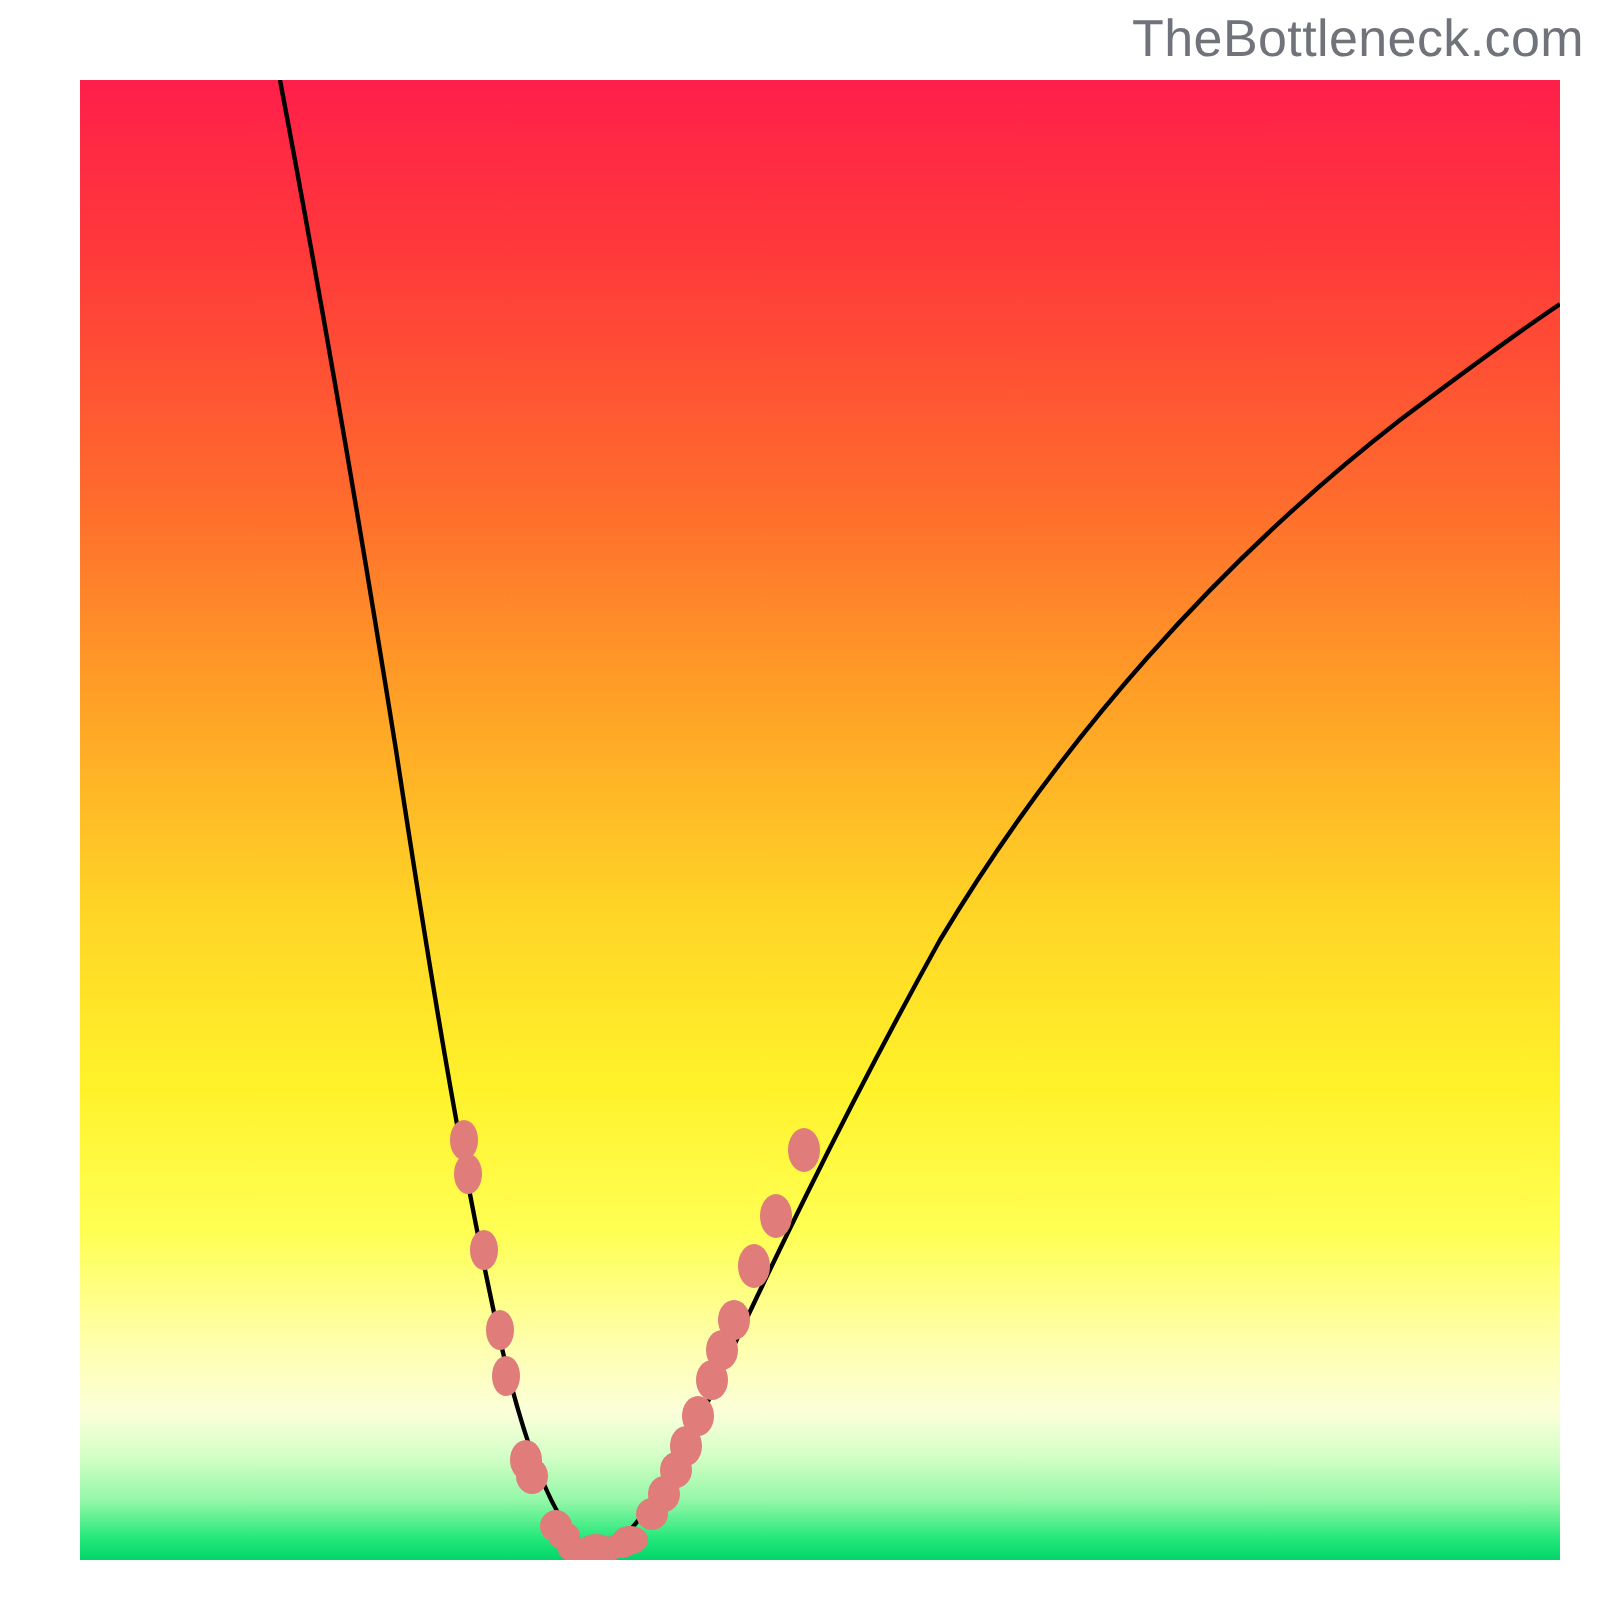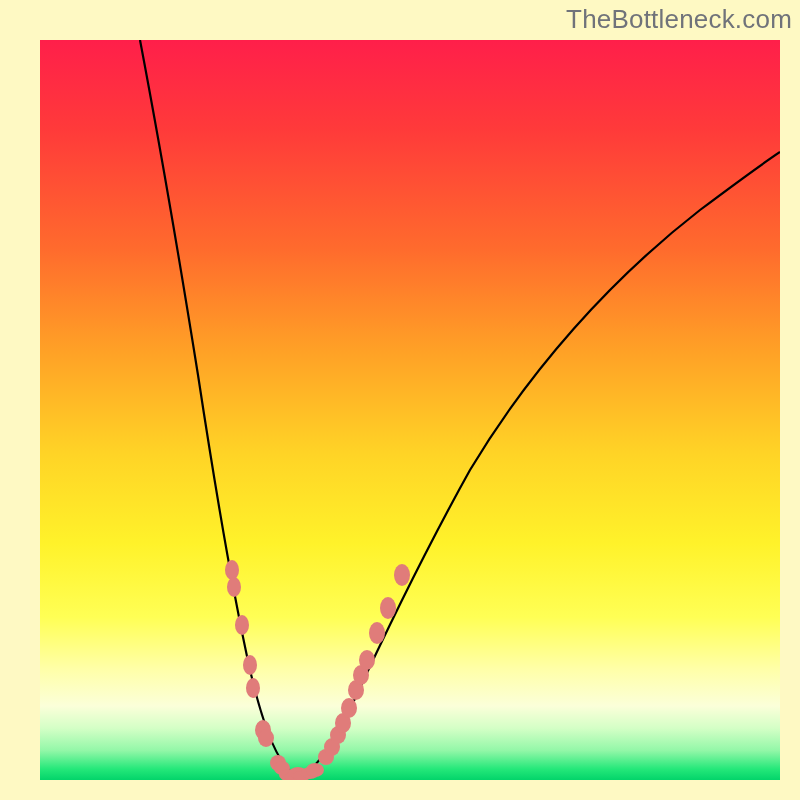--- a/index.html
+++ b/index.html
@@ -10,21 +10,21 @@
     background: #000000;
     overflow: hidden;
     font-family: Arial, Helvetica, sans-serif;
   }
   .frame {
     position: absolute;
     left: 0;
     top: 0;
     width: 800px;
     height: 800px;
-    background: #fef9c3;
+    background: #ffffff;
   }
   .plot {
     position: absolute;
     left: 40px;
     top: 40px;
     width: 740px;
     height: 740px;
     overflow: hidden;
   }
   .gradient {

